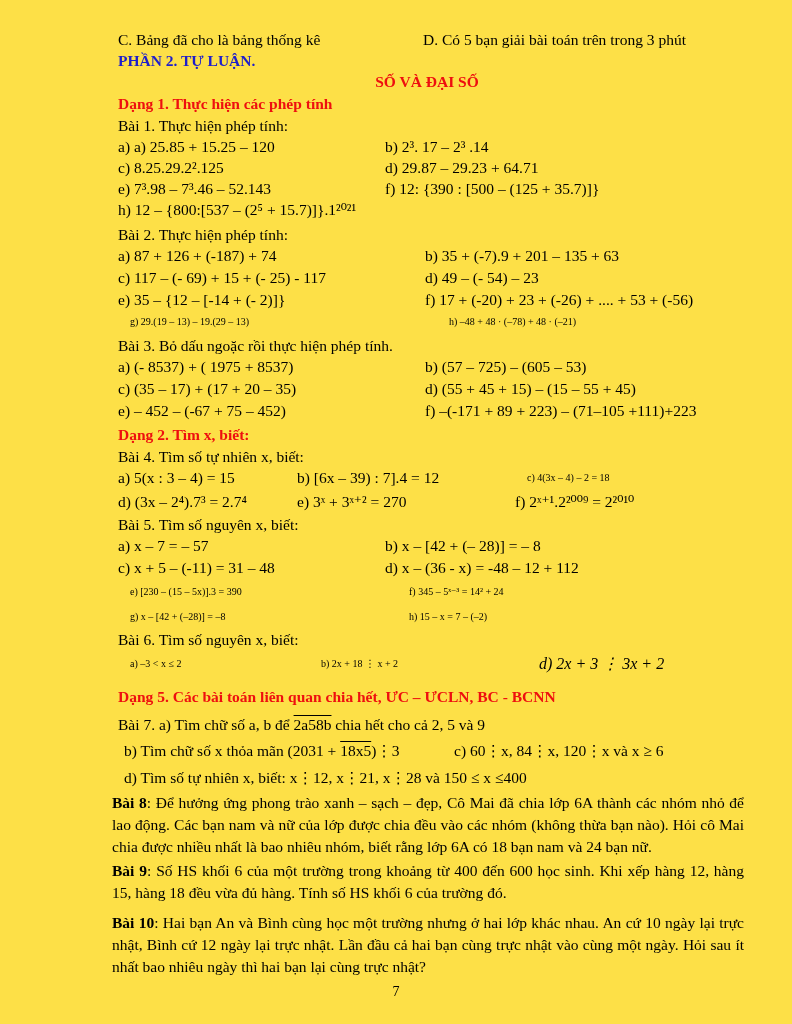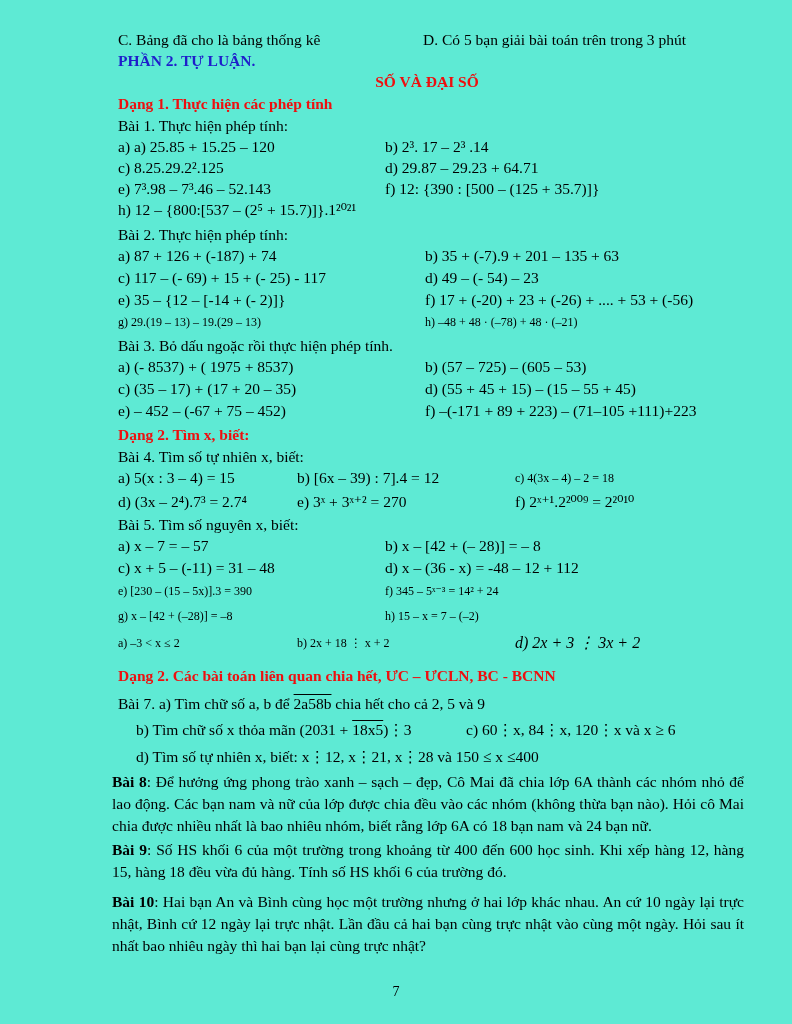--- a/index.html
+++ b/index.html
@@ -1,42 +1,42 @@
 <!DOCTYPE html>
 <html><head>
 <meta charset="utf-8">
 <style>
   html,body{margin:0;padding:0;background:#fff;}
   .page{
-    width:792px;height:1024px;box-sizing:border-box;background:#5eead4;
+    width:792px;height:1024px;box-sizing:border-box;background:#fde047;
     font-family:"Liberation Serif","DejaVu Serif",serif;
     font-size:15.5px;color:#000;position:relative;
     padding:29px 50px 0 112px;overflow:hidden;
   }
   .row{display:flex;line-height:21px;margin-left:6px;}
   .lead{line-height:21px;margin-left:6px;}
   .lead b{font-weight:normal;}
   .h-blue{color:#1e1ecb;font-weight:bold;line-height:21px;margin-left:6px;}
   .h-red{color:#ee0f0f;font-weight:bold;line-height:22px;margin-left:6px;}
   .center{text-align:center;margin-left:0;}
   .w305{flex:0 0 305px;}
   .w267{flex:0 0 267px;}
   .w307{flex:0 0 307px;}
   .w180{flex:0 0 179px;}
   .w218{flex:0 0 218px;}
   .w330{flex:0 0 330px;}
   .mt4{margin-top:4px;}
   .mt2{margin-top:2px;}
   .mt8{margin-top:8px;}
   .mb4{margin-bottom:4px;}
-  .math{font-size:12px;}
+  .math{font-size:10px;margin-left:12px;}
   .math-lg{font-size:16px;font-style:italic;}
   .tall{line-height:25px;}
   .taller{line-height:28px;}
-  .indent{margin-left:24px;}
+  .indent{margin-left:12px;}
   .over{text-decoration:overline;}
   .para{text-align:justify;margin:2px 0 0 0;line-height:22px;width:632px;}
   .para b{font-weight:bold;}
   .para.gap{margin-top:8px;}
   .pagenum{position:absolute;left:0;right:0;bottom:24px;text-align:center;font-size:14px;line-height:16px;}
 </style>
 </head>
 <body>
 
 <div class="page">
@@ -126,27 +126,28 @@
   </div>
   <div class="row tall">
     <span class="w267 math">e) [230 – (15 – 5x)].3 = 390</span>
     <span class="math">f) 345 – 5ˣ⁻³ = 14² + 24</span>
   </div>
   <div class="row tall">
     <span class="w267 math">g) x – [42 + (–28)] = –8</span>
     <span class="math">h) 15 – x = 7 – (–2)</span>
   </div>
 
+  <div class="lead"><b>Bài 6.</b><span> Tìm số nguyên x, biết:</span></div>
   <div class="row taller">
     <span class="w180 math">a) –3 &lt; x ≤ 2</span>
     <span class="w218 math">b) 2x + 18 ⋮ x + 2</span>
     <span class="math-lg">d) 2x + 3 ⋮ 3x + 2</span>
   </div>
 
-  <div class="h-red mt8 mb4">Dạng 2. Các bài toán liên quan chia hết, ƯC – ƯCLN, BC - BCNN</div>
+  <div class="h-red mt8 mb4">Dạng 5. Các bài toán liên quan chia hết, ƯC – ƯCLN, BC - BCNN</div>
 
   <div class="lead tall"><b>Bài 7.</b><span> a) Tìm chữ số a, b để </span><span class="over">2a58b</span><span> chia hết cho cả 2, 5 và 9</span></div>
   <div class="row taller indent">
     <span class="w330"><span>b) Tìm chữ số x thỏa mãn (2031 + </span><span class="over">18x5</span><span>)⋮3</span></span>
     <span>c) 60⋮x, 84⋮x, 120⋮x và x ≥ 6</span>
   </div>
   <div class="row tall indent">
     <span>d) Tìm số tự nhiên x, biết: x⋮12, x⋮21, x⋮28 và 150 ≤ x ≤400</span>
   </div>
 

